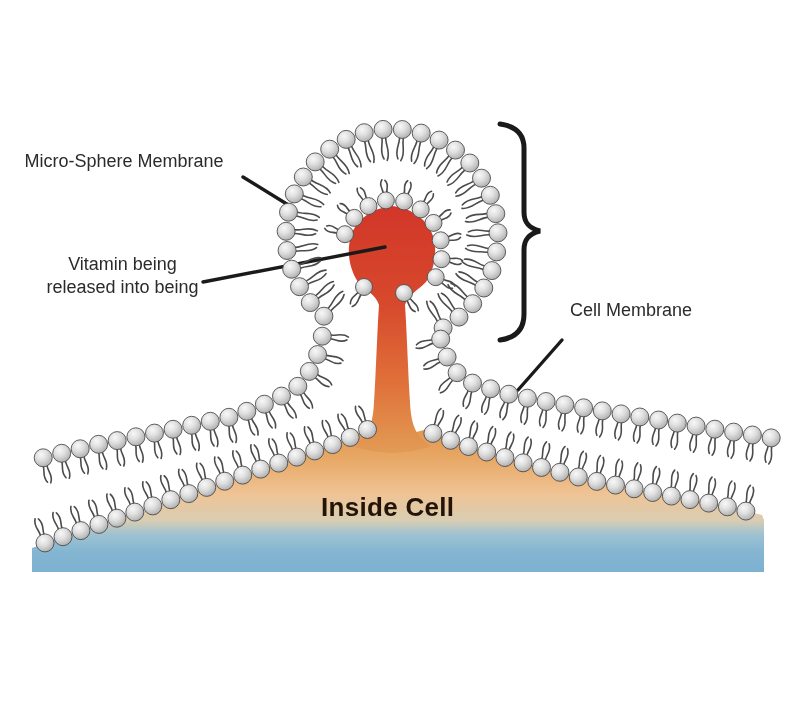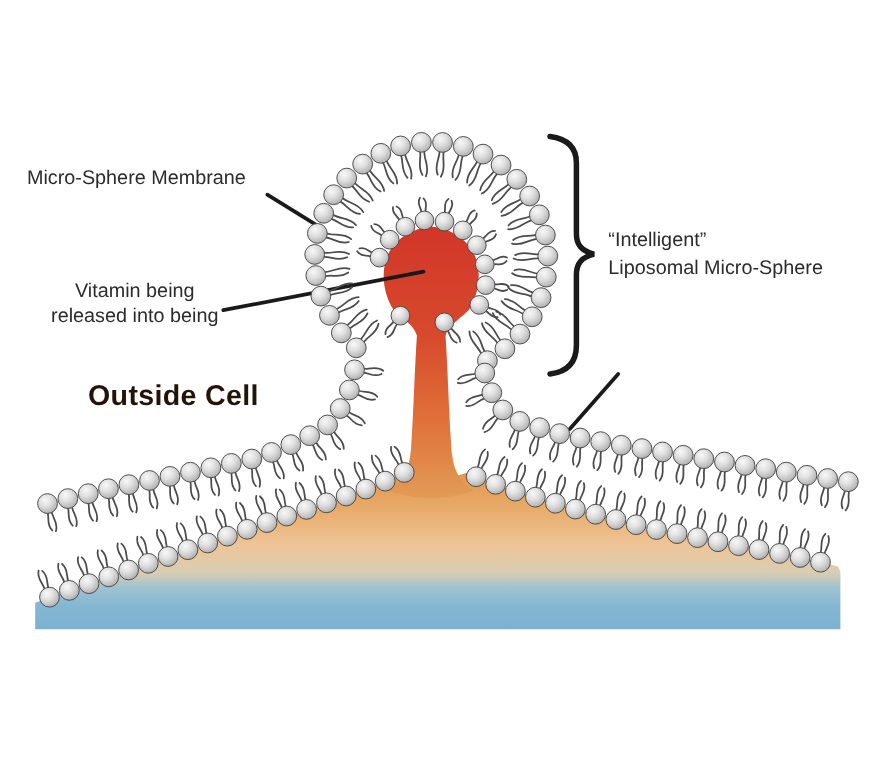--- a/index.html
+++ b/index.html
@@ -680,23 +680,20 @@
 
   <div class="lbl center" style="left:8px;top:150px;width:232px;">
     <span class="line">Micro-Sphere Membrane</span>
   </div>
 
   <div class="lbl center" style="left:35px;top:253px;width:175px;text-align:center;">
     <span class="line">Vitamin being</span>
     <span class="line">released into being</span>
   </div>
 
-  <div class="bold-lbl" style="left:80px;top:344px;">Outside Cell</div>
-
-  <div class="lbl" style="left:553px;top:206px;line-height:25px;">
-    <span class="line">“Intelligent”</span>
-    <span class="line">Liposomal Micro-Sphere</span>
+
+
+  <div class="lbl" style="left:564px;top:299px;">
+    <span class="line indent1">Cell Membrane</span>
   </div>
 
-  <div class="lbl" style="left:564px;top:299px;">
-  </div>
-
+  <div class="bold-lbl" style="left:321px;top:492px;">Inside Cell</div>
 </div>
 
 </body></html>

